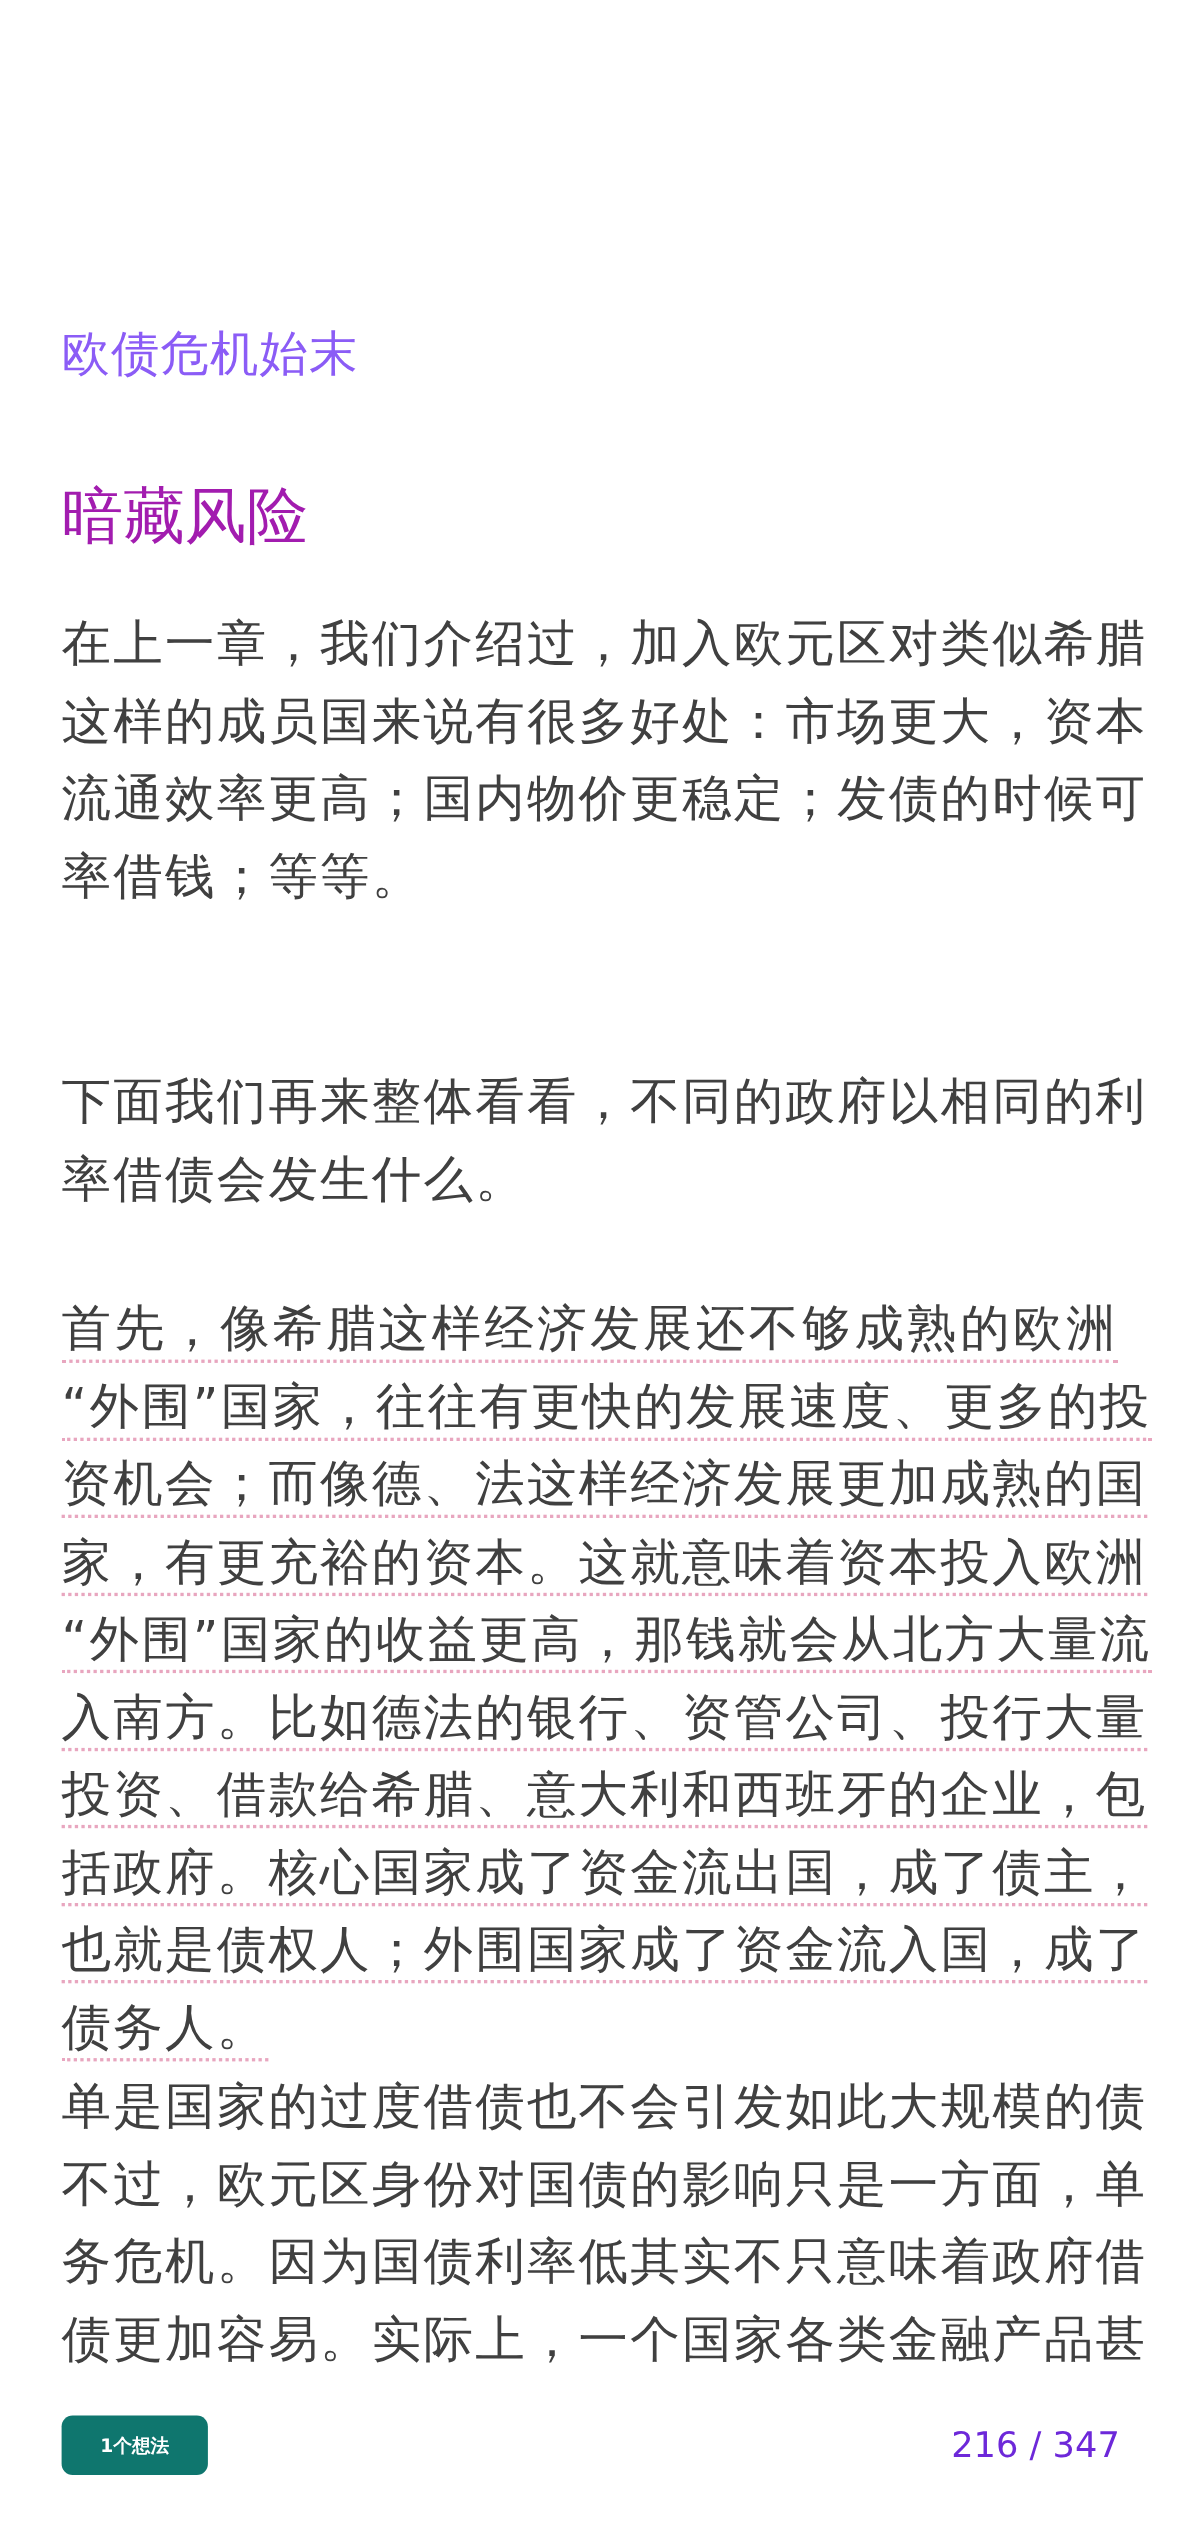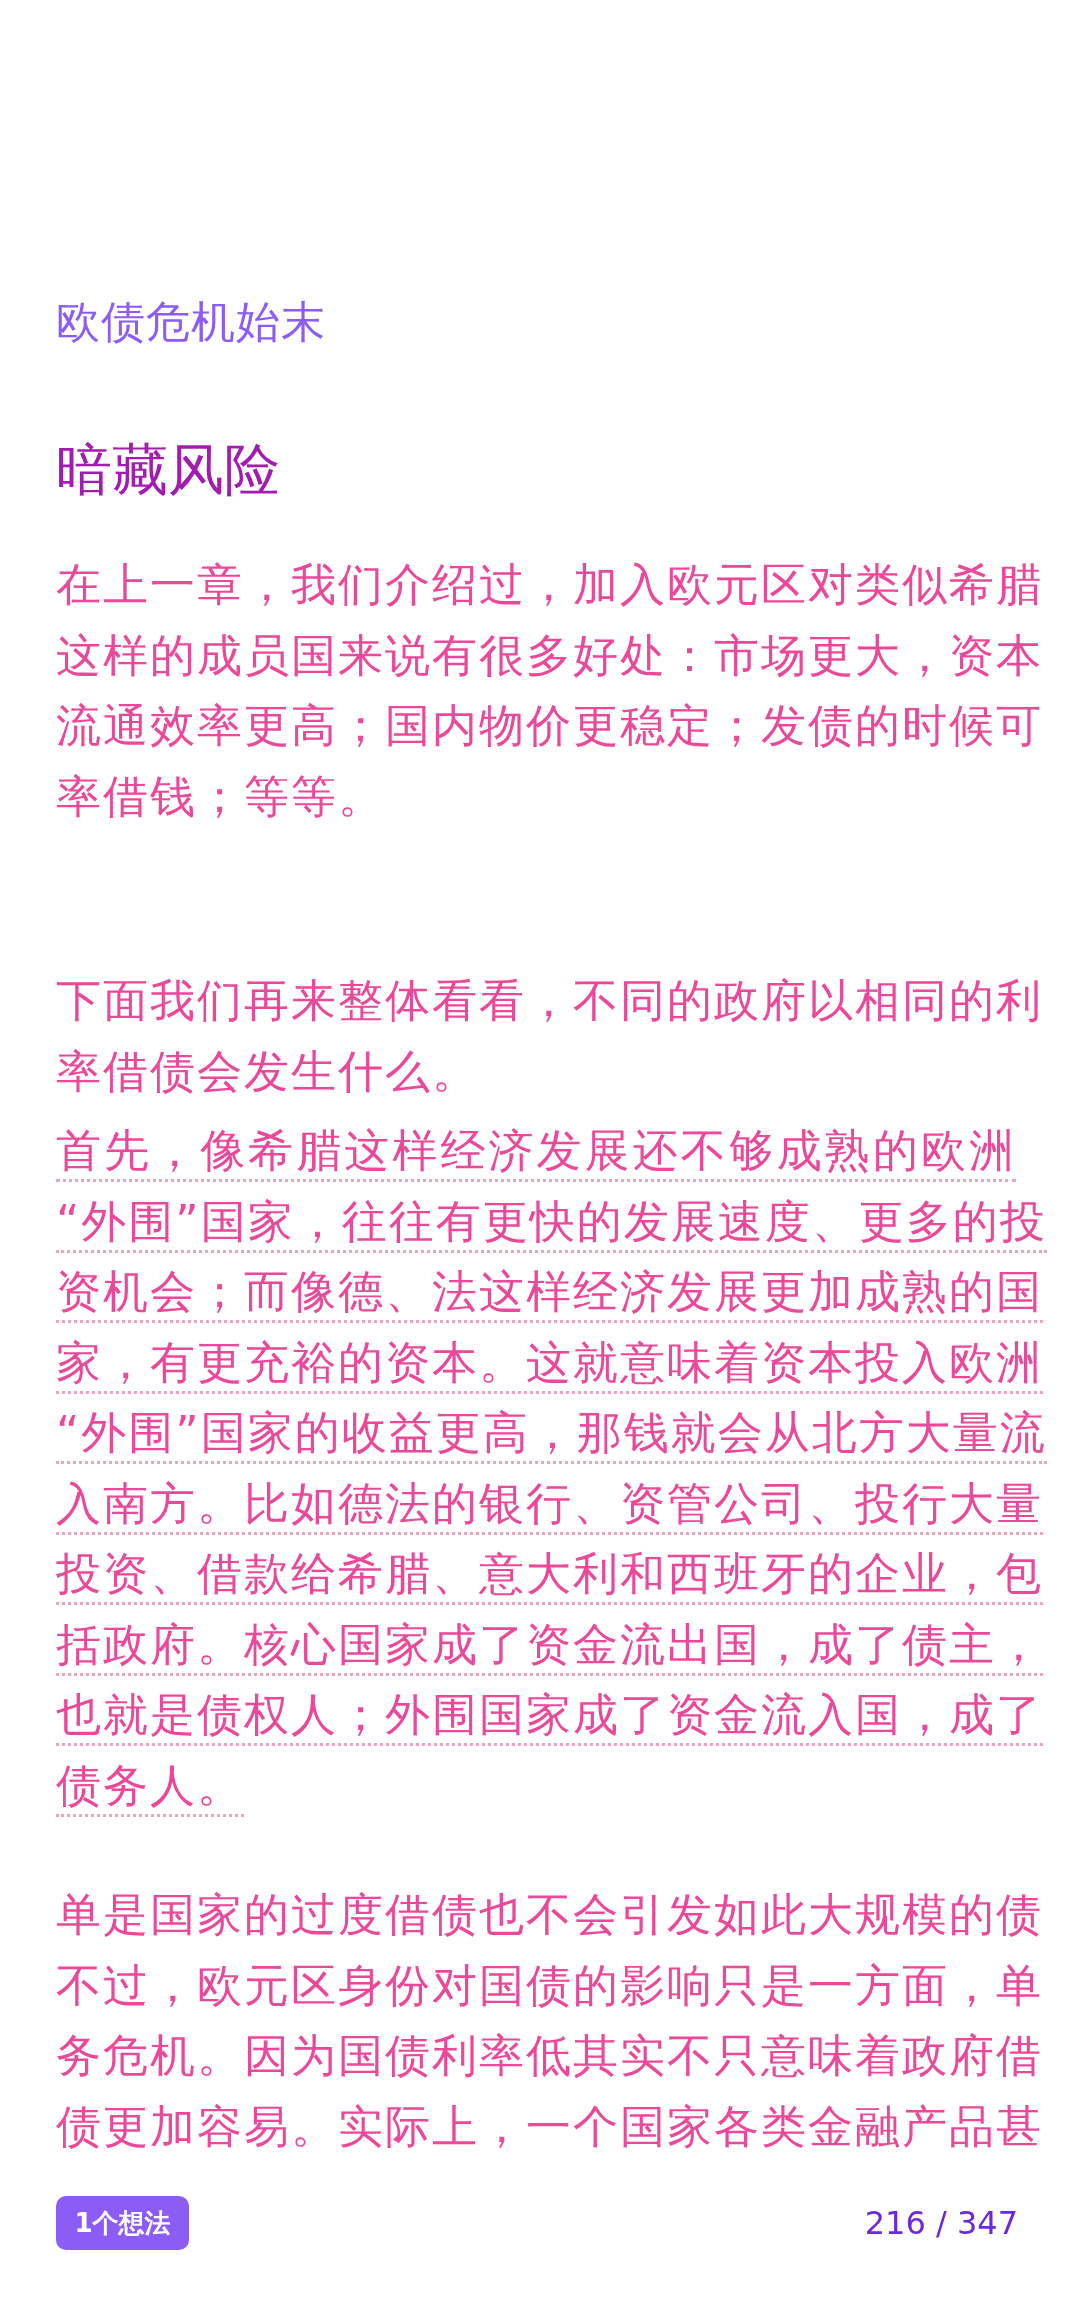--- a/index.html
+++ b/index.html
@@ -3,30 +3,30 @@
 <meta charset="utf-8">
 <style>
   html, body { margin:0; padding:0; background:#ffffff; }
   body { width:1080px; height:2311px; position:relative; overflow:hidden;
          font-family:"DejaVu Sans", "Liberation Sans", sans-serif; color:#1a1a1a; }
   .page { position:absolute; left:56px; top:0; width:960px; }
   .title { position:absolute; left:0; top:282px; font-family:"DejaVu Serif","Liberation Serif",serif;
            font-size:44px; line-height:80px; color:#8b5cf6; letter-spacing:1px; white-space:nowrap; }
   .subtitle { position:absolute; left:0; top:438px; font-size:56px; line-height:64px; color:#a21caf; white-space:nowrap; }
   .para { position:absolute; left:0; width:960px; font-size:45px; line-height:70.5px;
-          color:#ec4899; text-align:justify; letter-spacing:2px; }
+          color:#404040; text-align:justify; letter-spacing:2px; }
   .para .ln { display:block; white-space:nowrap; text-align-last:justify; text-align:justify; }
   .para .ln.last { text-align-last:left; }
   .ul .ln span.u { border-bottom:3px dotted #e8a6bf; padding-bottom:2px; }
   .p1 { top:550px; }
   .p2 { top:935px;margin-top:31px; }
-  .p3 { top:1116px; }
+  .p3 { top:1173px; }
   .p4 { top:1880px; }
   .thought-btn { position:absolute; left:56px; top:2196px; width:133px; height:54px; border-radius:10px;
-                 background:#8b5cf6; color:#ffffff; font-size:26px; font-weight:bold;
+                 background:#0f766e; color:#ffffff; font-size:17px; font-weight:bold;
                  display:flex; align-items:center; justify-content:center; }
   .page-num { position:absolute; right:62px; top:2200px; font-size:32px; color:#6d28d9; line-height:46px; }
 </style>
 </head>
 <body>
 
 <div class="page">
   <div class="title">欧债危机始末</div>
   <div class="subtitle">暗藏风险</div>
 

